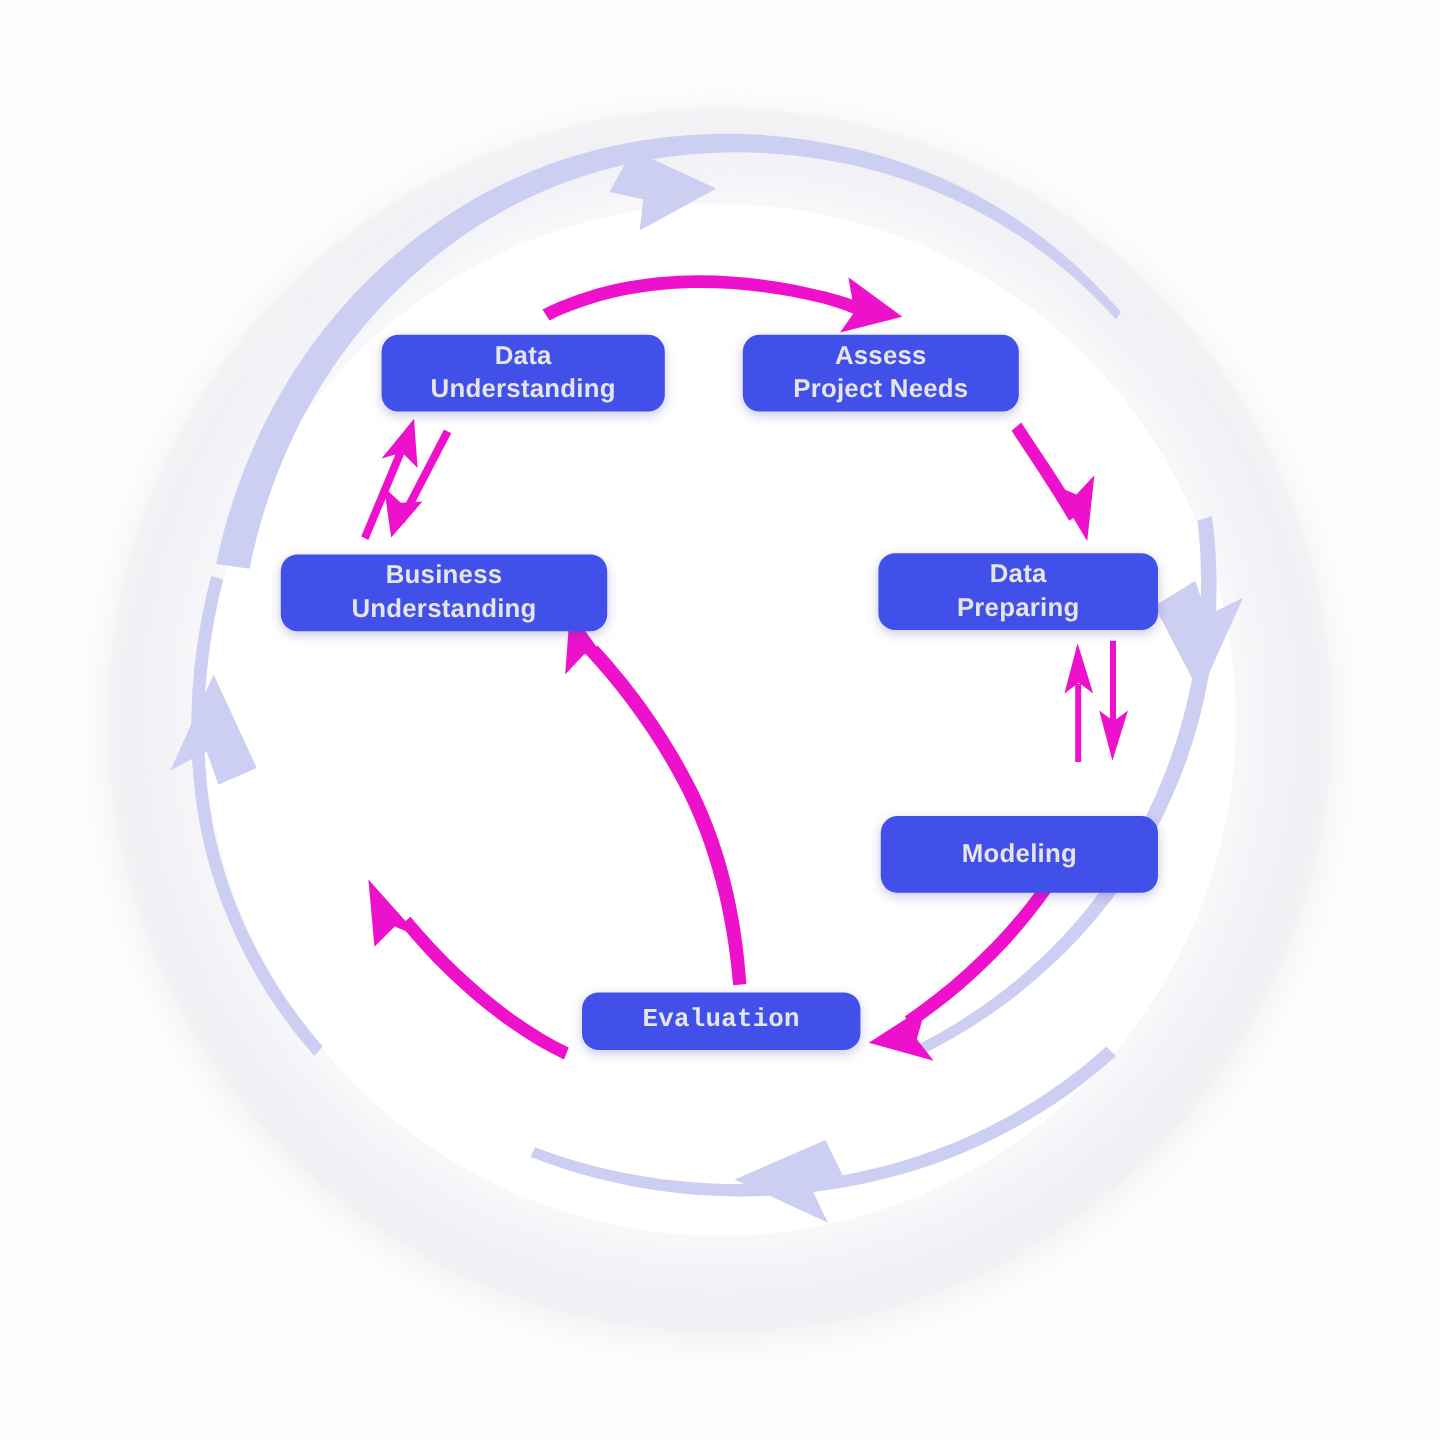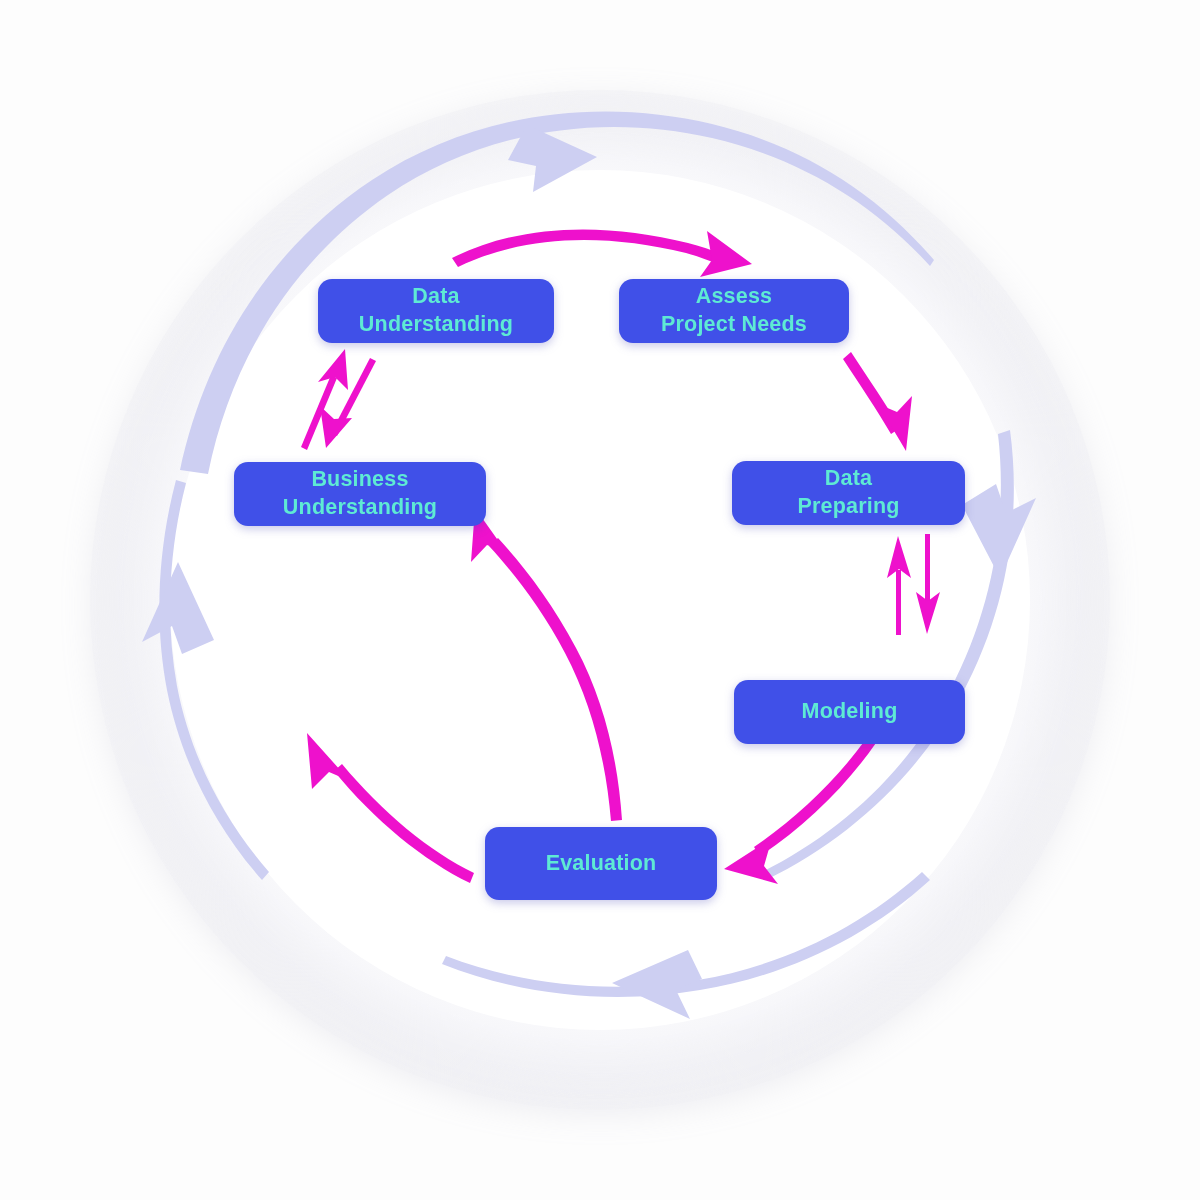--- a/index.html
+++ b/index.html
@@ -25,21 +25,21 @@
     width: 1200px;
     height: 1200px;
   }
   .node {
     position: absolute;
     display: flex;
     align-items: center;
     justify-content: center;
     text-align: center;
     border-radius: 14px;
-    color: #5eead4;
+    color: #e5e5e5;
     font-weight: bold;
     font-size: 21.5px;
     line-height: 1.28;
     letter-spacing: 0.2px;
     box-sizing: border-box;
     padding: 4px 24px;
     z-index: 5;
     white-space: pre-line;
     font-family: "Liberation Sans", sans-serif;
   }
@@ -181,32 +181,32 @@
   <div class="node" style="left:619px; top:279px; width:230px; height:64px; background:#4050e8; filter:drop-shadow(0 3px 5px rgba(58,58,176,0.28));">
     <span>Assess
 Project Needs</span>
   </div>
 
   <div class="node" style="left:318px; top:279px; width:236px; height:64px; background:#4050e8; filter:drop-shadow(0 3px 5px rgba(58,58,176,0.28));">
     <span>Data
 Understanding</span>
   </div>
 
-  <div class="node" style="left:234px; top:462px; width:252px; height:64px; background:#4050e8; filter:drop-shadow(0 3px 5px rgba(58,58,176,0.28));">
+  <div class="node" style="left:234px; top:462px; width:272px; height:64px; background:#4050e8; filter:drop-shadow(0 3px 5px rgba(58,58,176,0.28));">
     <span>Business
 Understanding</span>
   </div>
 
   <div class="node" style="left:732px; top:461px; width:233px; height:64px; background:#4050e8; filter:drop-shadow(0 3px 5px rgba(58,58,176,0.28));">
     <span>Data
 Preparing</span>
   </div>
 
 
   <div class="node" style="left:734px; top:644px; width:231px; height:64px; background:#4050e8; filter:drop-shadow(0 3px 5px rgba(58,58,176,0.28));margin-top:36px;">
     <span>Modeling</span>
   </div>
 
-  <div class="node" style="left:485px; top:827px; width:232px; height:73px; background:#4050e8; filter:drop-shadow(0 3px 5px rgba(58,58,176,0.28));">
+  <div class="node" style="left:485px; top:827px; width:232px; height:48px; background:#4050e8; filter:drop-shadow(0 3px 5px rgba(58,58,176,0.28));font-family:Liberation Mono, monospace;">
     <span>Evaluation</span>
   </div>
 
 </div>
 
 </body></html>

